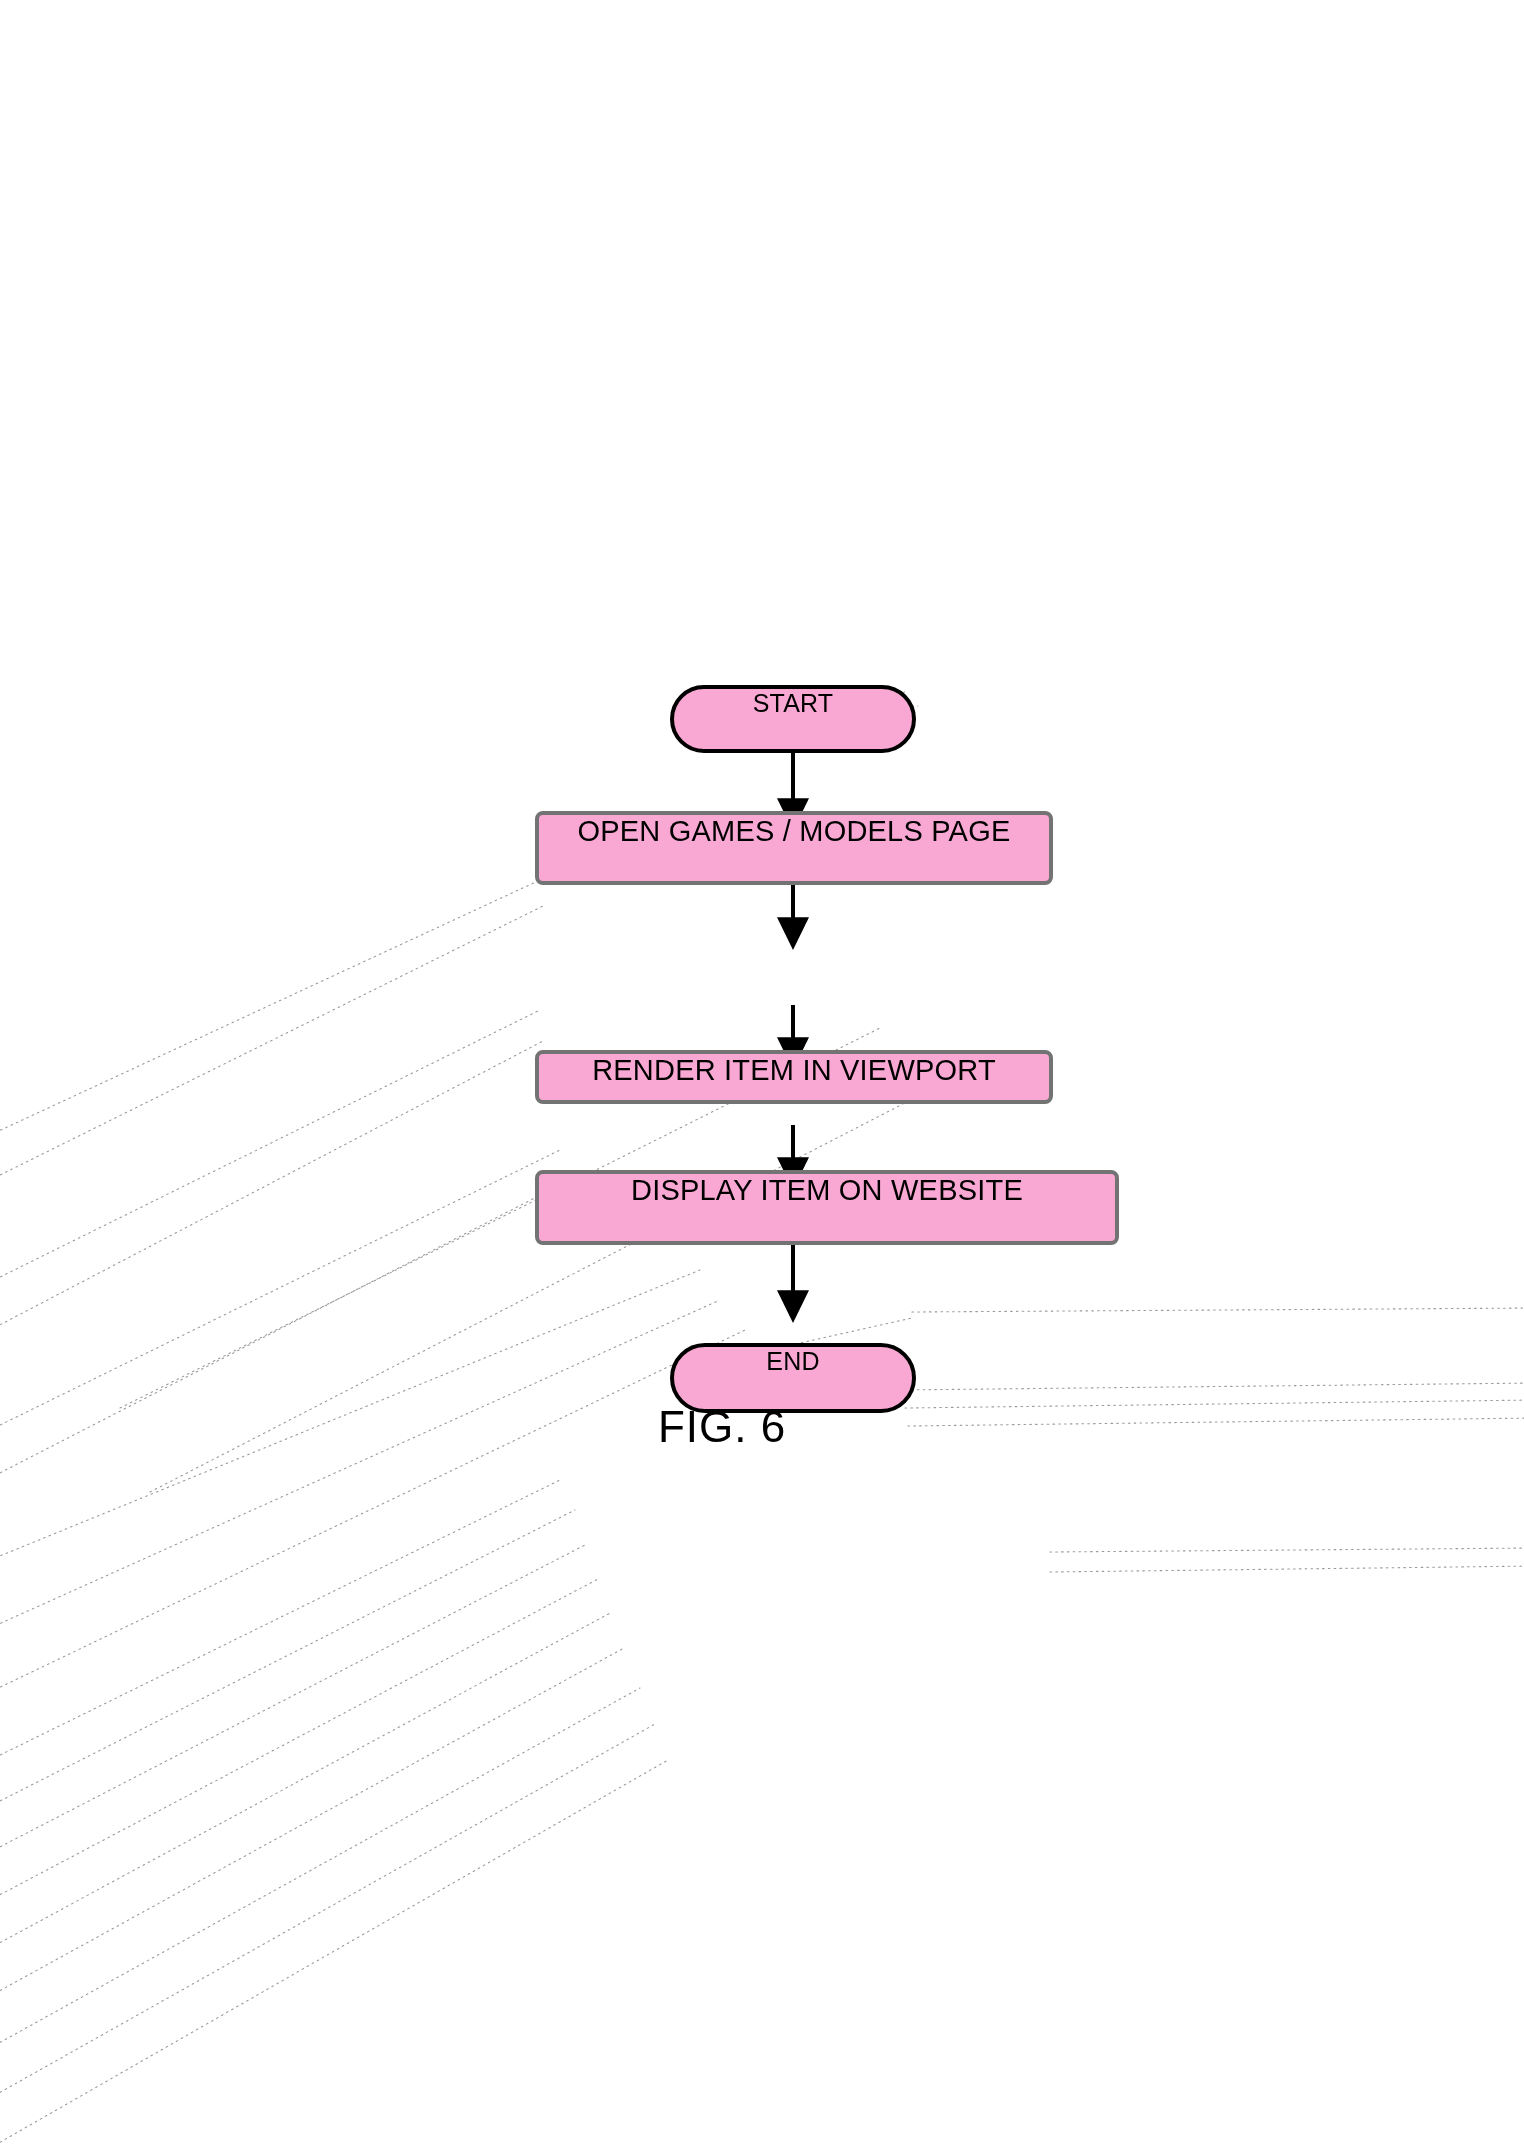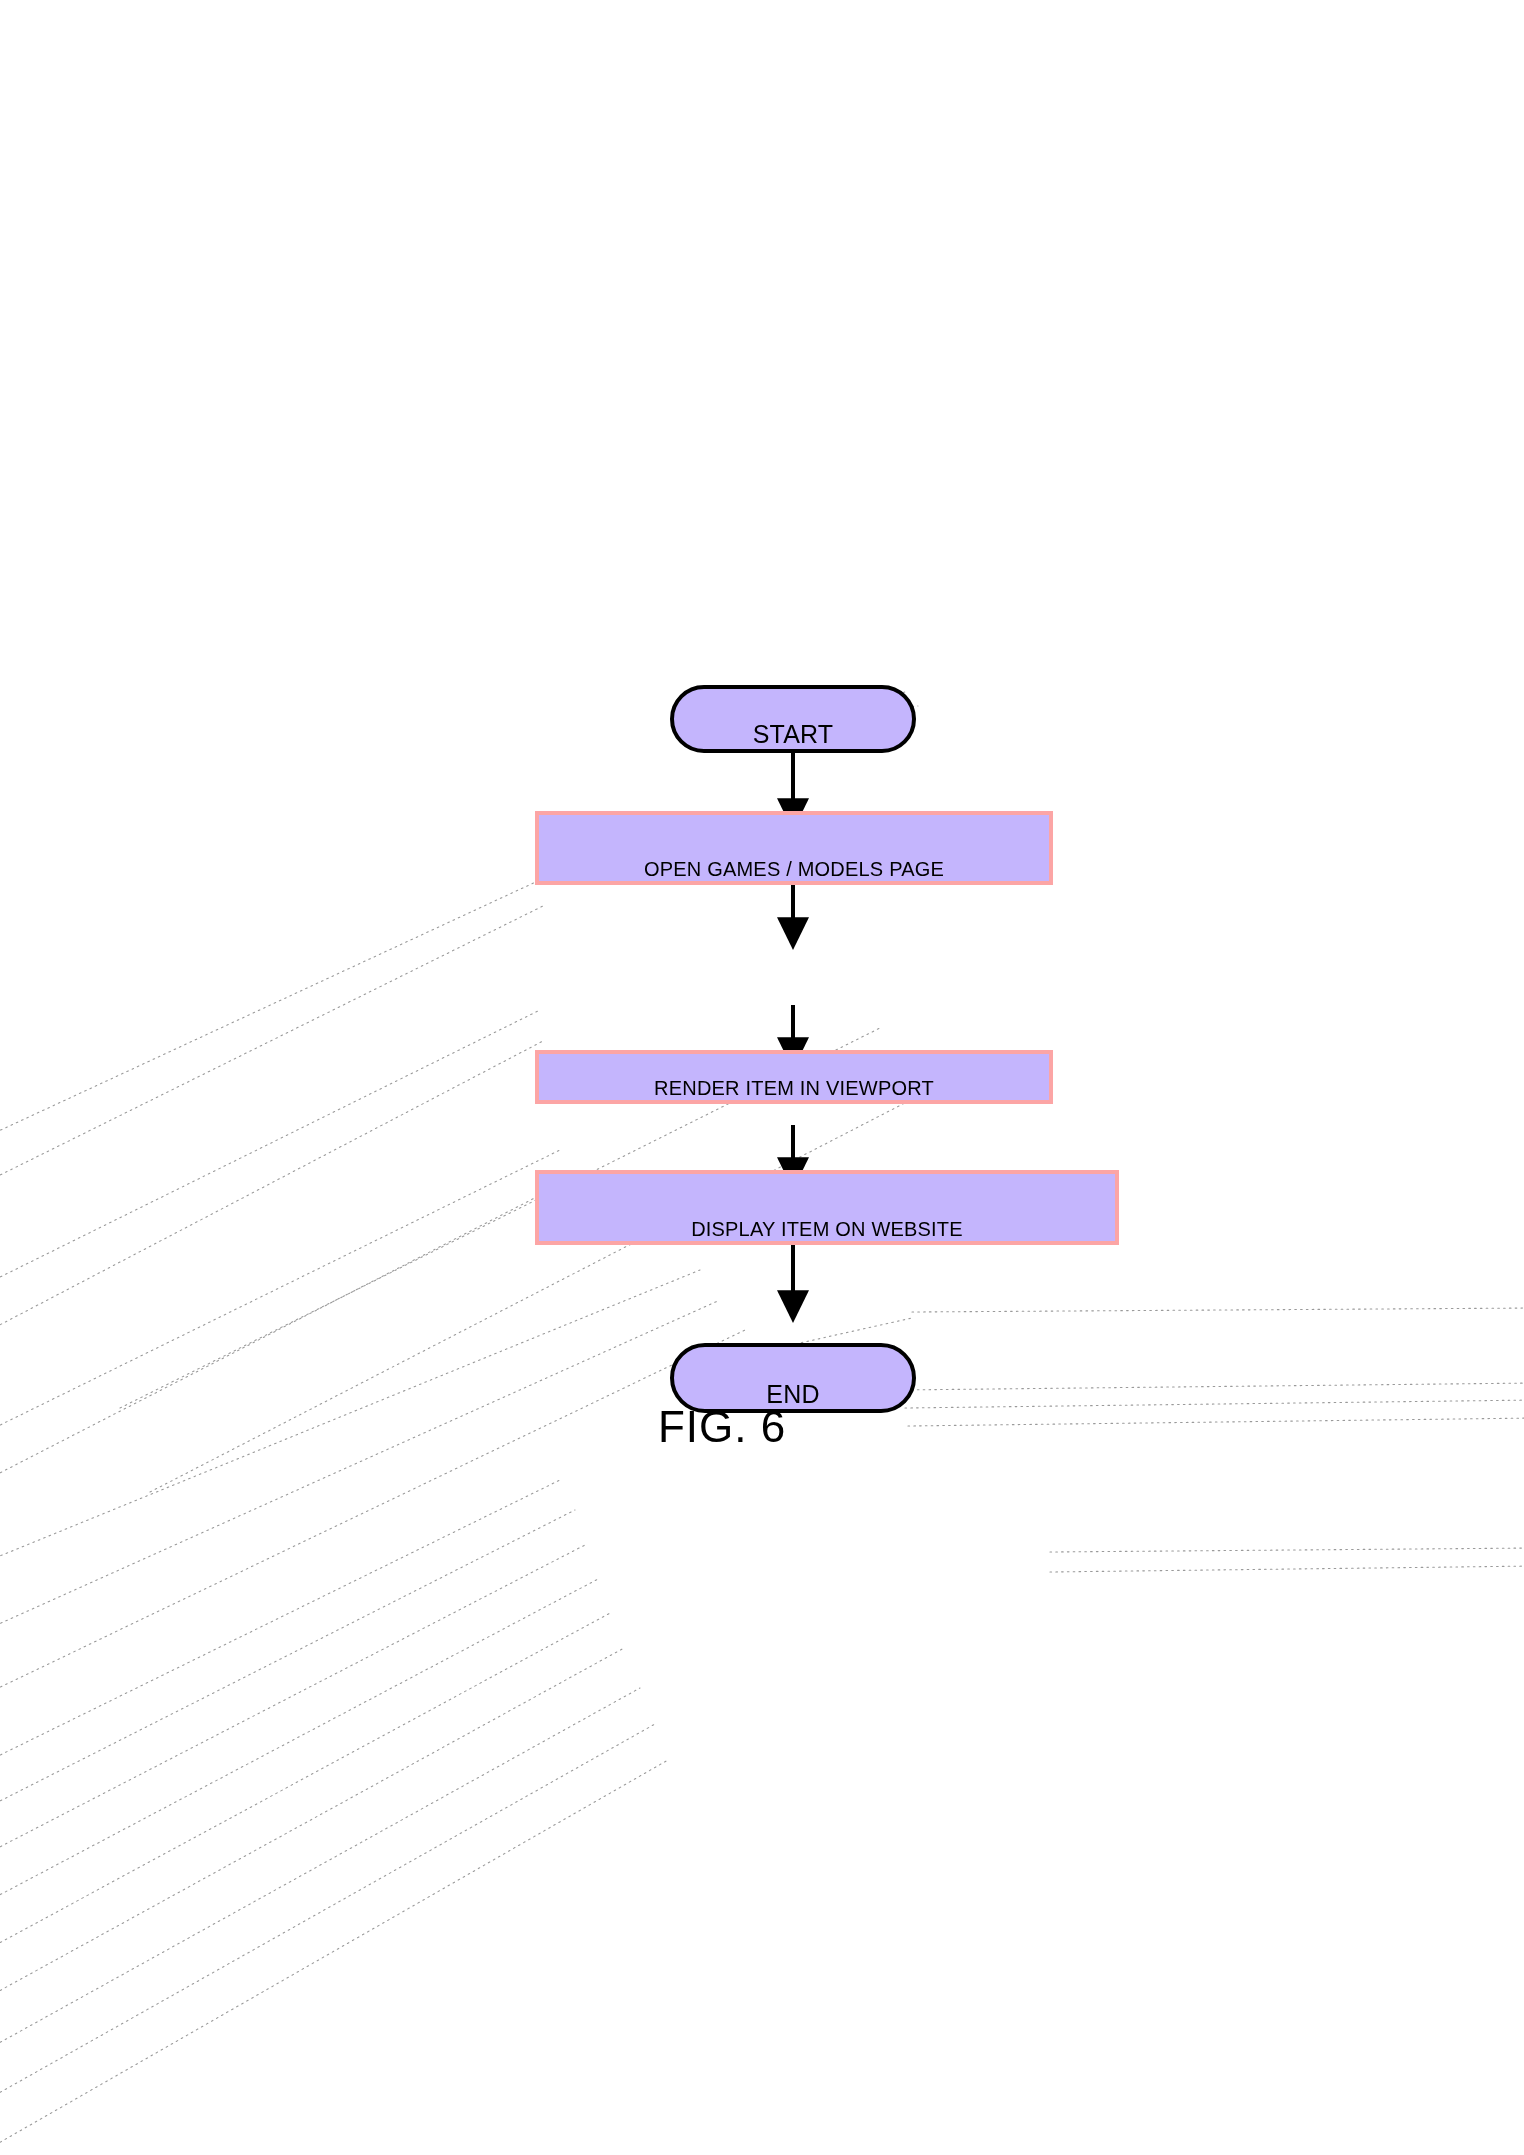--- a/index.html
+++ b/index.html
@@ -30,38 +30,38 @@
     position: absolute;
     left: 0; top: 0;
     width: 1524px; height: 2155px;
     z-index: 2;
   }
 
   .node {
     position: absolute;
     box-sizing: border-box;
     display: flex;
-    align-items: flex-end;
+    align-items: flex-start;
     justify-content: center;
-    background: #c4b5fd;
+    background: #f9a8d4;
     color: #000000;
     text-align: center;
     letter-spacing: 0.2px;
   }
 
   .terminal {
     border: 4px solid #000000;
     border-radius: 36px;
     font-size: 25px;
   }
 
   .process {
-    border: 4px solid #fca5a5;
-    border-radius: 0;
-    font-size: 20px;
+    border: 4px solid #737373;
+    border-radius: 8px;
+    font-size: 29px;
   }
 
   
   #flowchart-lines {
     position: absolute;
     left: 0; top: 0;
     width: 1524px; height: 2155px;
     z-index: 1;
   }
 

